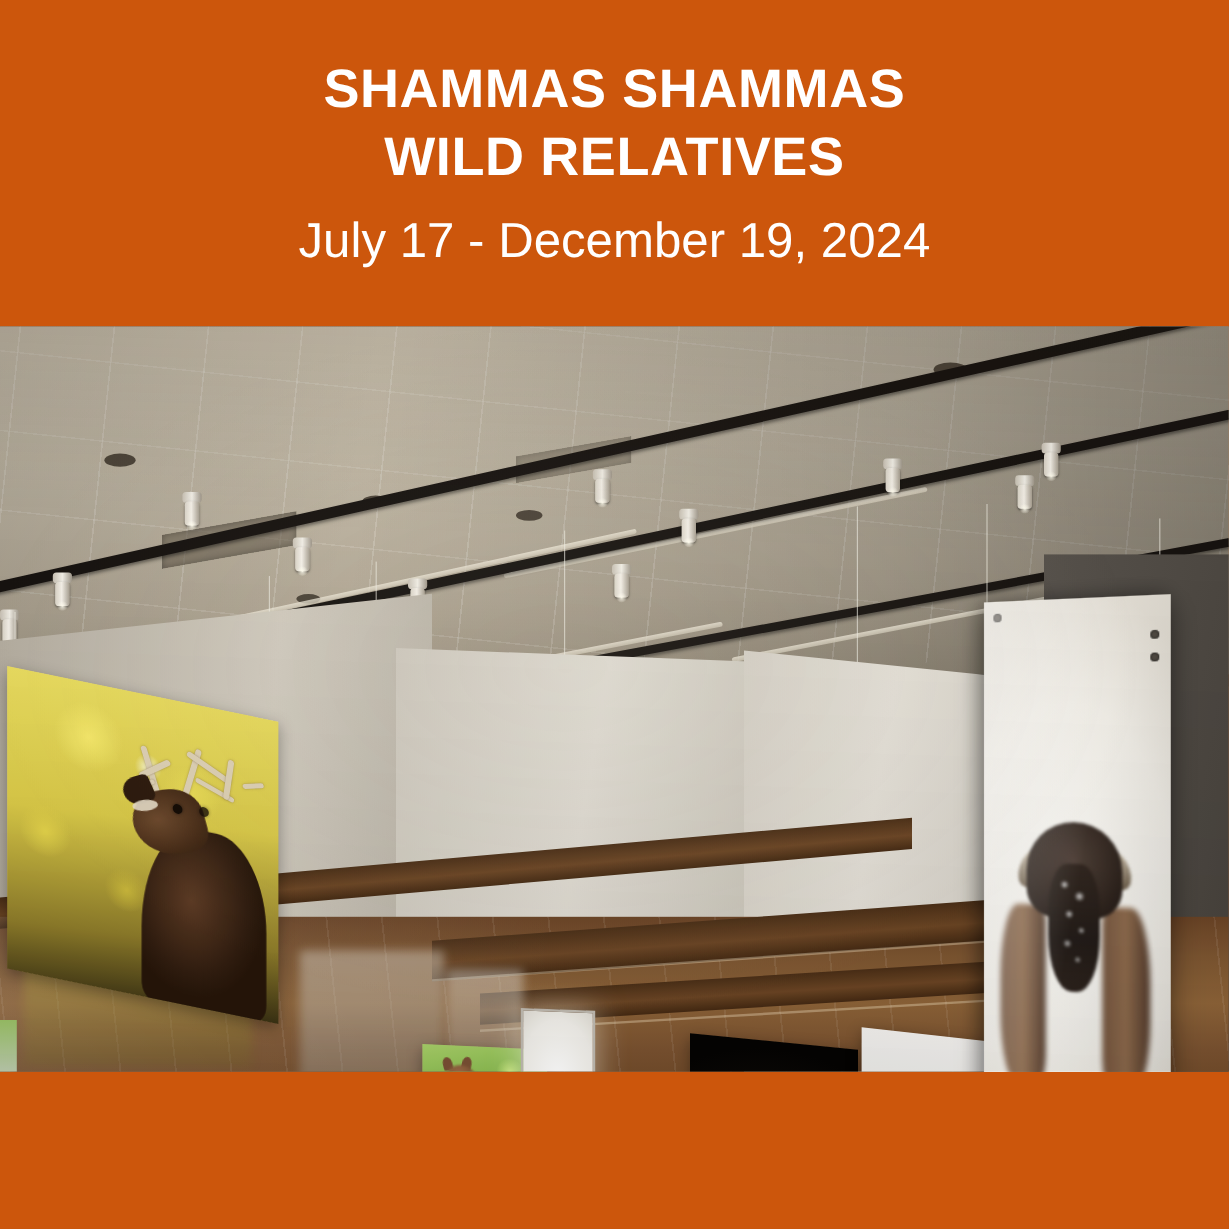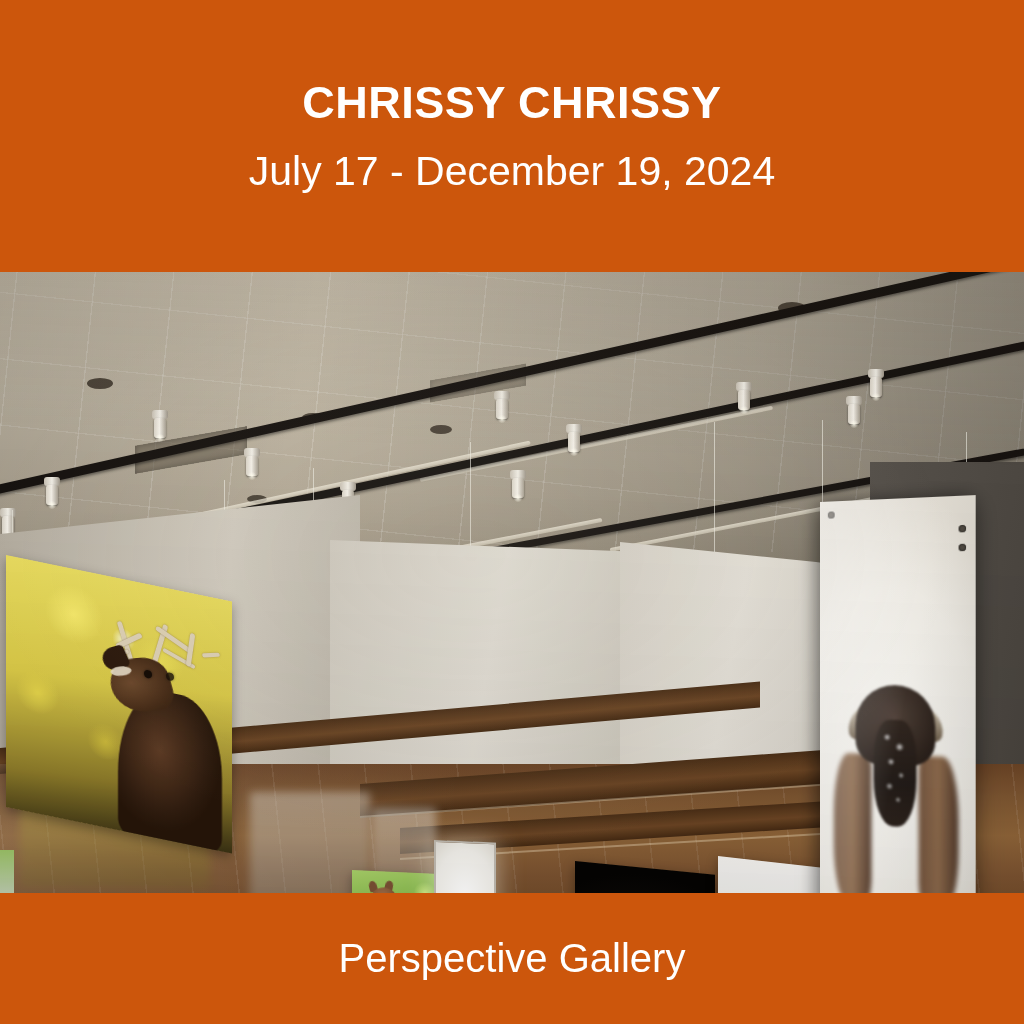--- a/index.html
+++ b/index.html
@@ -336,21 +336,22 @@
       radial-gradient(ellipse 700px 420px at 46% 46%, rgba(255,245,220,.07), rgba(0,0,0,0) 70%),
       linear-gradient(182deg, rgba(40,30,18,.10), rgba(0,0,0,0) 30%, rgba(0,0,0,.06) 100%);
   }
 </style>
 </head>
 <body>
 
 <div id="poster">
 
   <div id="header">
-    <div class="title-line">CHRISSY CHRISSY</div>
+    <div class="title-line">SHAMMAS SHAMMAS</div>
+    <div class="title-line">WILD RELATIVES</div>
     <div id="date-line">July 17 - December 19, 2024</div>
   </div>
 
   <div id="photo">
 
     <div class="ceiling"></div>
     <div class="tilegrid"></div>
     <div class="tileshade"></div>
 
     <div class="oval" style="left:87px;  top:106px; width:26px; height:11px;"></div>
@@ -512,17 +513,14 @@
       <i class="grommet" style="left:136px; top:28px;"></i>
       <i class="grommet" style="left:136px; top:46px;"></i>
       <i class="hilite"></i>
     </div>
 
     <div id="door"></div>
 
     <div id="photo-grade"></div>
   </div>
 
-  <div id="footer">
-    <div id="venue-line">Perspective Gallery</div>
-  </div>
 
 </div>
 
 </body></html>

